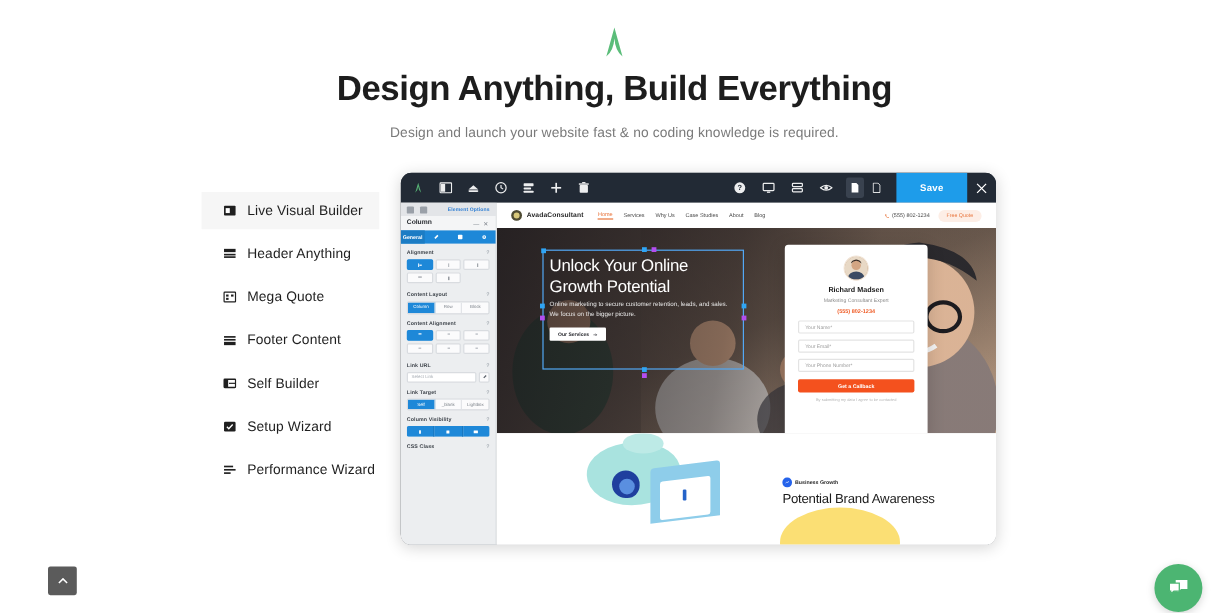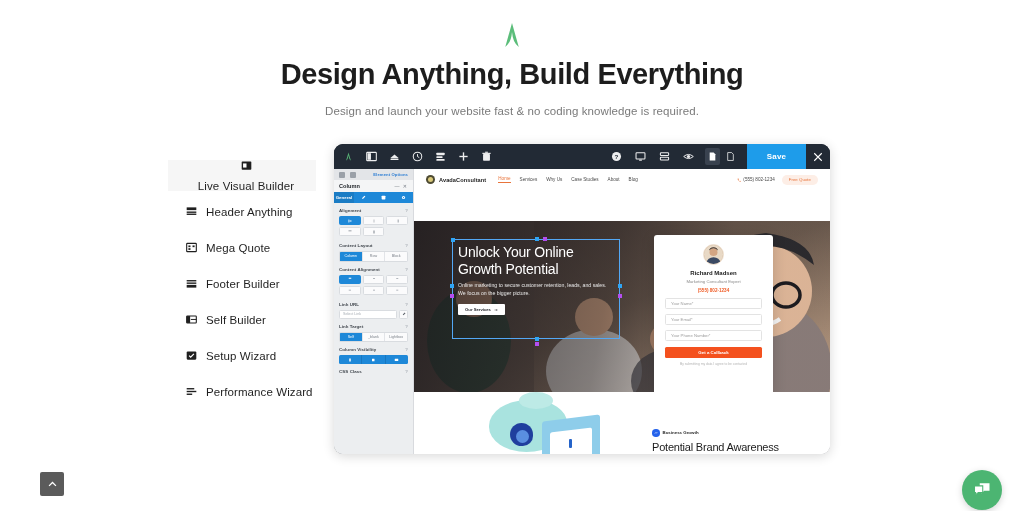--- a/index.html
+++ b/index.html
@@ -24,21 +24,21 @@
   }
 
   
   .sidebar { position:absolute; left:168px; top:160px; width:148px; }
   .side-item {
     display:flex; align-items:center; gap:9px;
     height:31px; padding:0 10px 0 18px;
     font-size:11.5px; color:#1f1f1f; letter-spacing:0.1px;
     margin-bottom:5px; cursor:pointer; white-space:nowrap;
   }
-  .side-item.active { background:#f6f6f6;flex-direction:column; }
+  .side-item.active { background:#f6f6f6; }
   .side-ico { width:11px; height:11px; flex:0 0 11px; display:block; }
 
   
   .builder {
     position:absolute; left:334px; top:144px; width:496px; height:310px;
     background:#1f2733; border-radius:9px; overflow:hidden;
     box-shadow:0 2px 12px rgba(0,0,0,.16);
   }
   .bar {
     position:relative; height:25px; background:#222a35;
@@ -97,21 +97,21 @@
   .nav-logo { width:9px; height:9px; border-radius:50%; background:#4d4a32; position:relative; flex:0 0 9px; }
   .nav-logo::after { content:''; position:absolute; inset:2px; border-radius:50%; background:#d8c87a; }
   .nav-brand { font-size:5.6px; font-weight:bold; color:#1b1b1b; margin-left:4px; letter-spacing:.1px; }
   .nav-links { display:flex; align-items:center; gap:9px; margin-left:12px; }
   .nav-links span { font-size:4.6px; color:#4a4a4a; white-space:nowrap; }
   .nav-links span.cur { color:#e8743b; border-bottom:.7px solid #e8743b; padding-bottom:1px; }
   .nav-right { margin-left:auto; display:flex; align-items:center; gap:7px; }
   .nav-phone { font-size:4.6px; color:#4a4a4a; display:flex; align-items:center; gap:2px; }
   .nav-cta { font-size:4.4px; color:#e8743b; background:#fdeee6; border-radius:8px; padding:2.5px 7px; white-space:nowrap; }
 
-  .hero { position:relative; height:171px; overflow:hidden; background:#3b3330;margin-top:31px; }
+  .hero { position:relative; height:171px; overflow:hidden; background:#3b3330; }
   .hero-img { position:absolute; inset:0; }
   .hero-shade { position:absolute; inset:0; background:linear-gradient(100deg,rgba(22,20,24,.74) 0%,rgba(30,26,28,.46) 46%,rgba(40,34,34,.05) 72%); }
 
   .hero-txtbox { position:absolute; left:38px; top:18px; width:168px; height:100px; border:.8px solid #53a8f5; }
   .hero-h { font-size:14px; font-weight:normal; color:#fff; line-height:1.18; letter-spacing:-.2px; padding:4px 0 0 5px; }
   .hero-p { font-size:5.2px; color:#e8e8e8; line-height:1.55; padding:4px 9px 0 5px; }
   .hero-btn { margin:7px 0 0 5px; width:47px; height:11px; background:#fff; border-radius:1px;
               display:flex; align-items:center; justify-content:center; gap:3px; font-size:4.2px; font-weight:bold; color:#23242a; }
   .hdl { position:absolute; width:3.6px; height:3.6px; }
   .hdl.b { background:#2fa5f5; }
@@ -198,21 +198,21 @@
         </svg>
       <span>Mega Quote</span>
     </div>
 
     <div class="side-item">
       <svg class="side-ico" viewBox="0 0 16 16">
           <rect x="1" y="3" width="14" height="2" fill="#1f1f1f"></rect>
           <rect x="1" y="6.5" width="14" height="2" fill="#1f1f1f"></rect>
           <rect x="1" y="10" width="14" height="4" fill="#1f1f1f"></rect>
         </svg>
-      <span>Footer Builder</span>
+      <span>Footer Content</span>
     </div>
 
     <div class="side-item">
       <svg class="side-ico" viewBox="0 0 16 16">
           <rect x="1" y="3" width="14" height="10" rx="1" fill="none" stroke="#1f1f1f" stroke-width="1.6"></rect>
           <rect x="1" y="3" width="5" height="10" fill="#1f1f1f"></rect>
           <rect x="7" y="7.2" width="8" height="1.4" fill="#1f1f1f"></rect>
         </svg>
       <span>Self Builder</span>
     </div>

